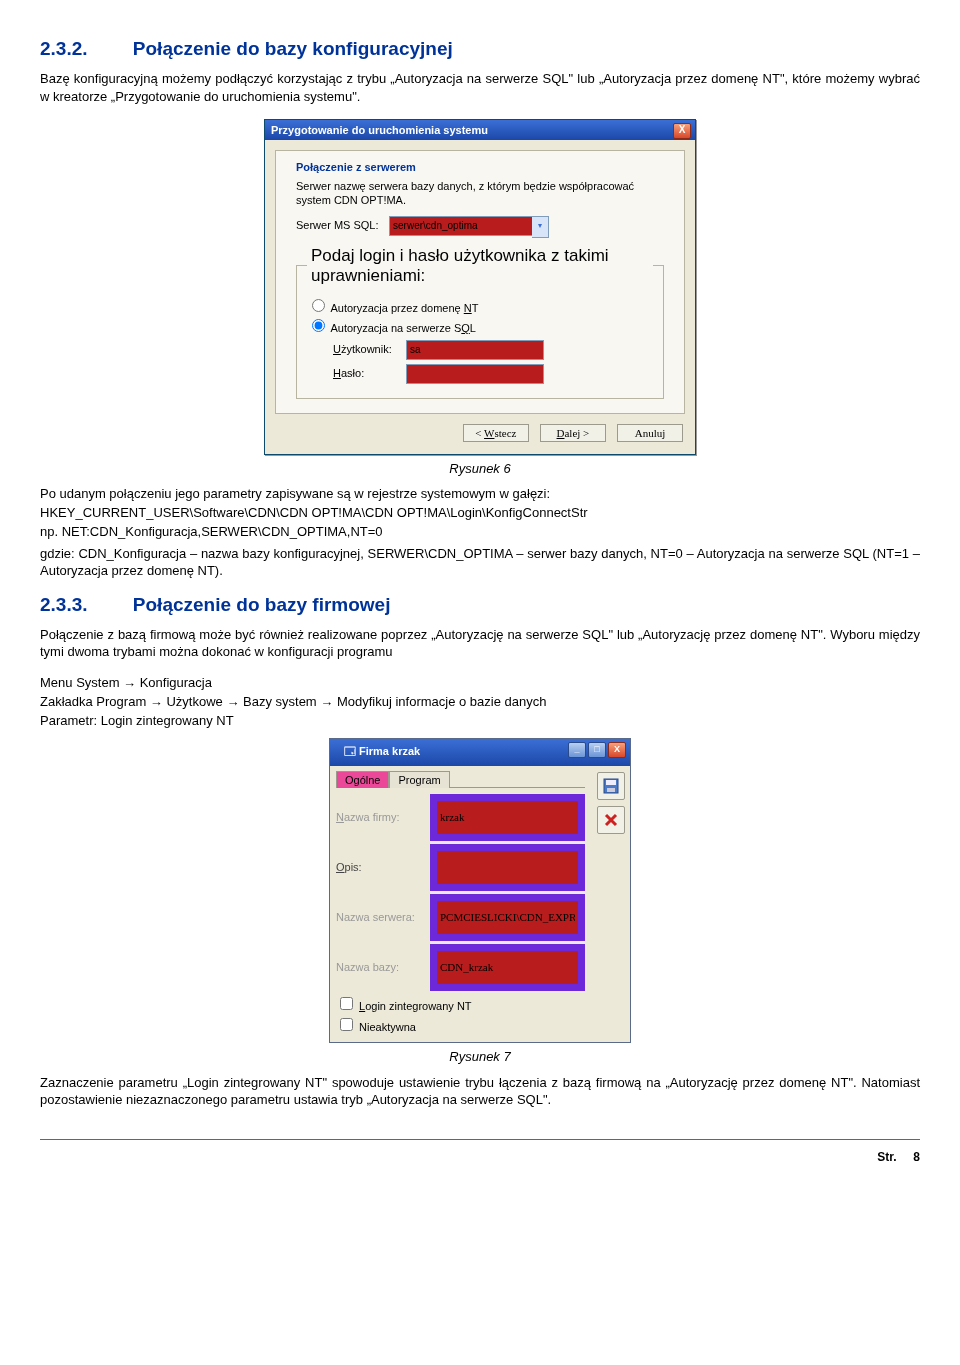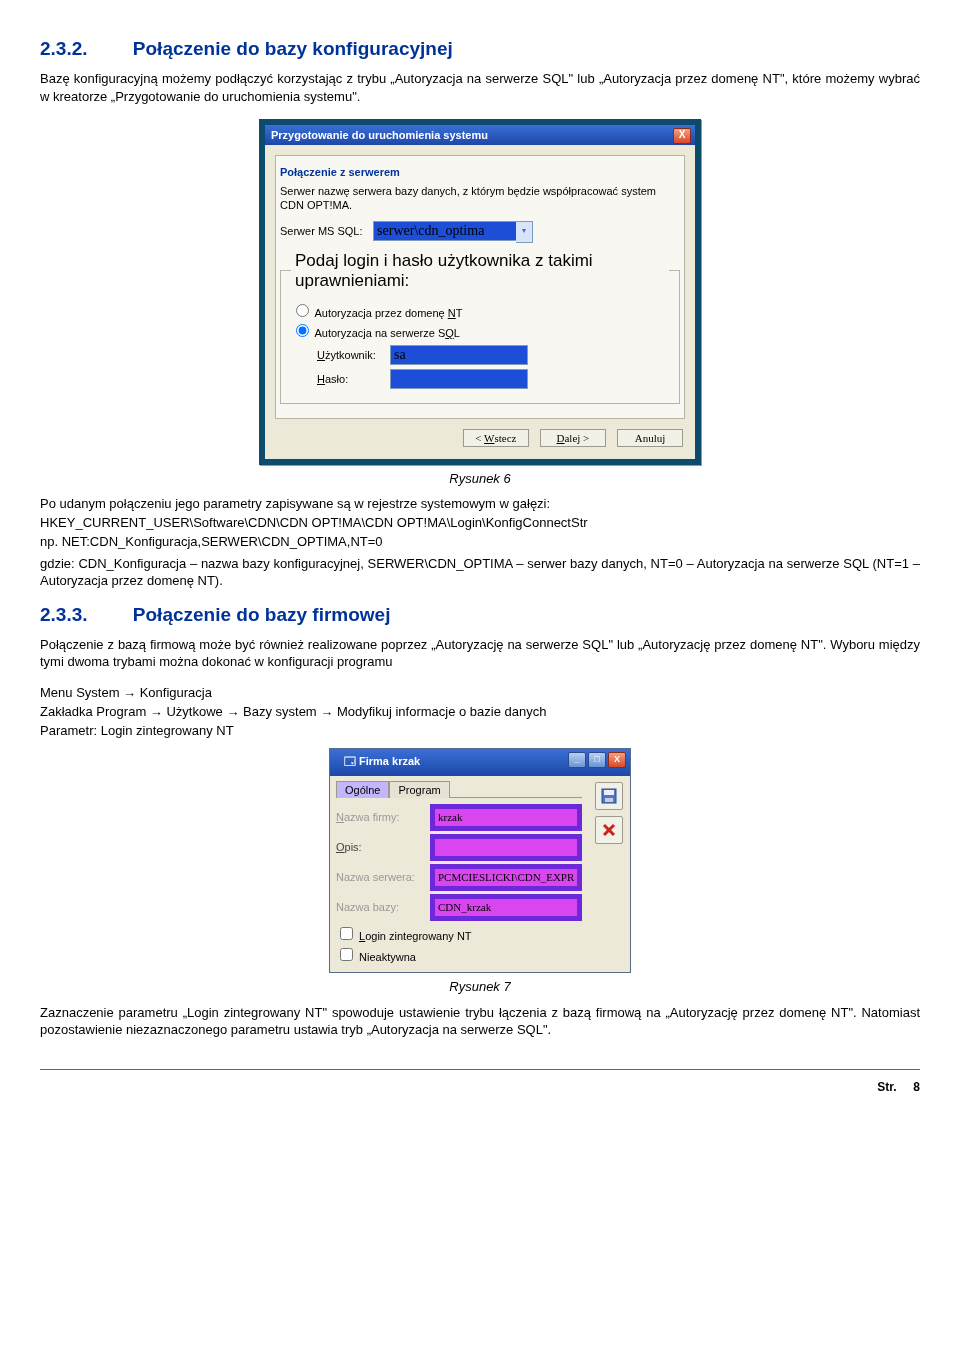--- a/index.html
+++ b/index.html
@@ -23,21 +23,21 @@
   .caption { text-align: center; font-style: italic; font-size: 13px; margin: 4px 0 10px 0; }
   .reg { font-family: Verdana, Arial, sans-serif; font-size: 13px; margin: 4px 0; }
   hr.footer-rule { border: none; border-top: 1px solid #666; margin-top: 30px; }
   .footer { text-align: right; font-size: 12px; font-weight: bold; padding-top: 4px; }
 
   
   .dlg1 {
     display: inline-block;
     width: 430px;
     background: #ece9d8;
-    border: 6px solid #0c4a6e;
+    border: 1px solid #0c4a6e;
     text-align: left;
     box-shadow: 1px 1px 0 #999;
     font-family: Tahoma, Verdana, sans-serif;
     font-size: 11px;
   }
   .dlg1 .titlebar {
     background: linear-gradient(to bottom, #3b6fd6, #1c47a8);
     color: #fff;
     padding: 4px 6px;
     font-weight: bold;
@@ -49,30 +49,30 @@
     background: linear-gradient(to bottom, #f7a07a, #d9472b);
     border: 1px solid #8a2a1a;
     border-radius: 2px;
     color: #fff; font-size: 10px; text-align: center; line-height: 12px;
     font-weight: bold;
   }
   .dlg1 .panel {
     margin: 10px;
     border: 1px solid #b8b4a2;
     background: #f8f7f2;
-    padding: 10px 4px;
+    padding: 10px 20px;
   }
   .dlg1 .panel-title { color: #003399; font-weight: bold; margin-bottom: 6px; }
   .dlg1 .instr { margin: 4px 0 8px 0; line-height: 1.3; }
   .dlg1 .row { margin: 4px 0; }
   .dlg1 label.lbl { display: inline-block; width: 90px; }
   .dlg1 input[type=text], .dlg1 input[type=password] {
-    font-family: Liberation Serif, serif; font-size: 14px;
+    font-family: Liberation Sans, sans-serif; font-size: 10px;
     border: 1px solid #7f9db9; padding: 1px 3px; height: 16px;
-    background: #1d4ed8;
+    background: #b91c1c;
   }
   .dlg1 .combo { width: 160px; display:inline-block; position:relative; }
   .dlg1 .combo input { width: 140px; }
   .dlg1 .combo .arrow {
     position:absolute; right:0; top:0; width:16px; height:20px;
     background:#d8e4f8; border:1px solid #7f9db9; border-left:none;
     text-align:center; font-size:8px; line-height:18px; color:#3b6fd6;
   }
   .dlg1 fieldset {
     border: 1px solid #b8b4a2;
@@ -127,27 +127,27 @@
   .dlg2 .tabs { display:flex; border-bottom:1px solid #9c9a8c; margin-bottom:6px; }
   .dlg2 .tab {
     padding: 2px 8px;
     border: 1px solid #9c9a8c;
     border-bottom: none;
     background: #e6e3d4;
     margin-right: 0px;
     font-size: 11px;
     position: relative; top: 1px;
   }
-  .dlg2 .tab.active { background: #c4b5fd; }
+  .dlg2 .tab.active { background: #ec4899; }
   .dlg2 .frow { display:flex; align-items:center; margin: 3px 0; }
   .dlg2 .frow .flbl { width: 94px; color: #444; }
   .dlg2 .frow .flbl.dim { color: #999; }
   .dlg2 .frow input[type=text] {
     flex:1; font-family: Tahoma; font-size:11px;
-    border:5px solid #6d28d9; padding:1px 3px; height:15px; background:#d946ef;
+    border:7px solid #6d28d9; padding:9px 3px; height:15px; background:#b91c1c;
   }
   .dlg2 .chk { margin: 2px 0 2px 0; }
   .under { text-decoration: underline; }
 </style>
 </head>
 <body>
 
 <h2 class="section">
   <span class="num">2.3.2.</span>
   <span>Połączenie do bazy konfiguracyjnej</span>

